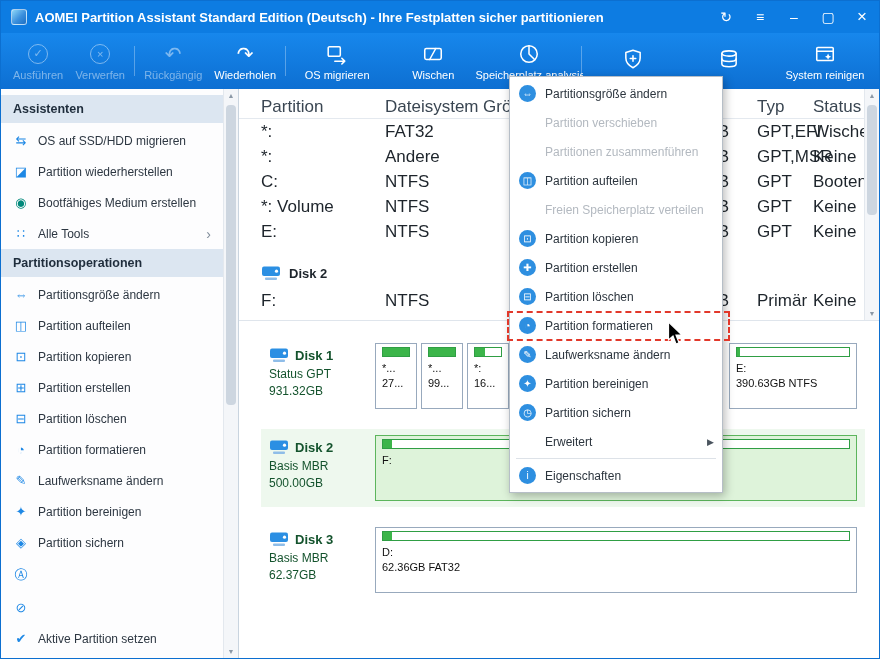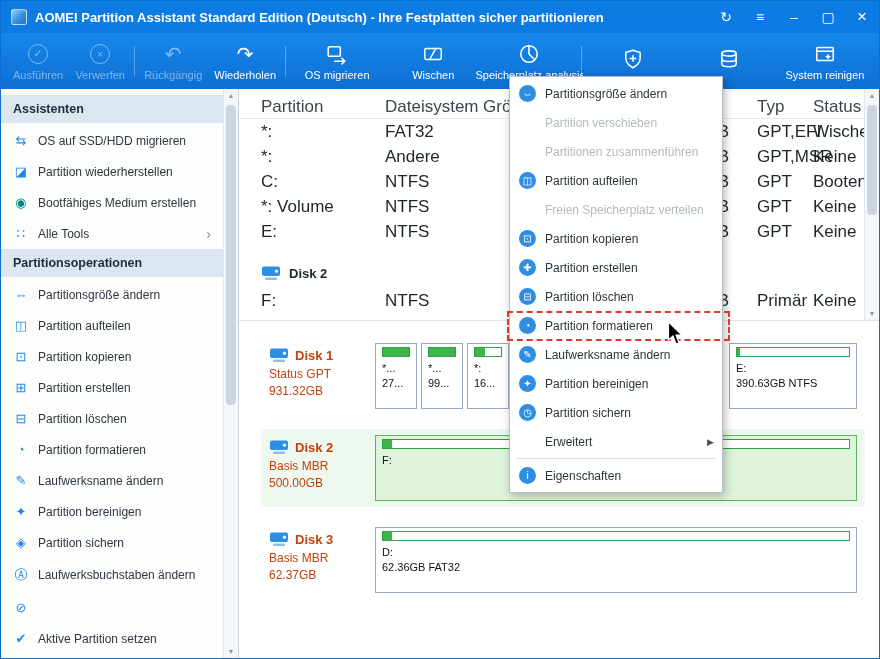--- a/index.html
+++ b/index.html
@@ -63,21 +63,21 @@
   .table-header { height:24px; border-bottom:1px solid #e4e9ef; color:#3a4652; }
   .trow { height:25px; color:#1d242b; }
   .size-cell { text-align:right; padding-right:2px; }
   .disk-group { display:flex; align-items:center; gap:8px; padding:0 0 0 22px; margin-top:14px; height:30px;
                 font-weight:bold; font-size:13px; color:#1d242b; }
   .disk-ic svg { width:20px; height:16px; display:block; }
 
   .panels-area { flex:1; padding:16px 14px 0 22px; display:flex; flex-direction:column; gap:14px; overflow:hidden; }
   .disk-panel { display:flex; gap:12px; height:78px; padding:6px 8px; }
   .disk-panel.selected { background:#eef8ee; }
-  .panel-info { width:94px; flex:0 0 auto; padding-top:4px; font-size:12px; color:#c2410c; }
+  .panel-info { width:94px; flex:0 0 auto; padding-top:4px; font-size:12px; color:#14532d; }
   .panel-info .name-row { display:flex; align-items:center; gap:6px; margin-bottom:3px; }
   .panel-info .dname { font-weight:bold; font-size:13px; }
   .panel-info .dmeta { line-height:1.45; }
   .panel-parts { flex:1; display:flex; gap:4px; min-width:0; }
   .part-box { border:1px solid #98a9bd; background:#fff; padding:3px 6px 2px; display:flex; flex-direction:column; }
   .part-box.small { width:42px; flex:0 0 auto; }
   .part-box.medium { width:128px; flex:0 0 auto; }
   .part-box.full { flex:1; }
   .part-box.selected { background:#def3da; border-color:#5cb55c; }
   .part-spacer { flex:1; }
@@ -259,21 +259,20 @@
           <div class="side-item">
             <span class="g" style="color: rgb(30, 136, 229);">✦</span>
             <span class="t">Partition bereinigen</span>
           </div>
           <div class="side-item">
             <span class="g" style="color: rgb(30, 136, 229);">◈</span>
             <span class="t">Partition sichern</span>
           </div>
           <div class="side-item">
             <span class="g" style="color: rgb(30, 136, 229);">Ⓐ</span>
-            <span class="t">Laufwerksbuchstaben ändern</span>
           </div>
           <div class="side-item">
             <span class="g" style="color: rgb(30, 136, 229);">⊘</span>
           </div>
           <div class="side-item">
             <span class="g" style="color: rgb(30, 136, 229);">✔</span>
             <span class="t">Aktive Partition setzen</span>
           </div>
         </div>
       <div class="v-scrollbar">

